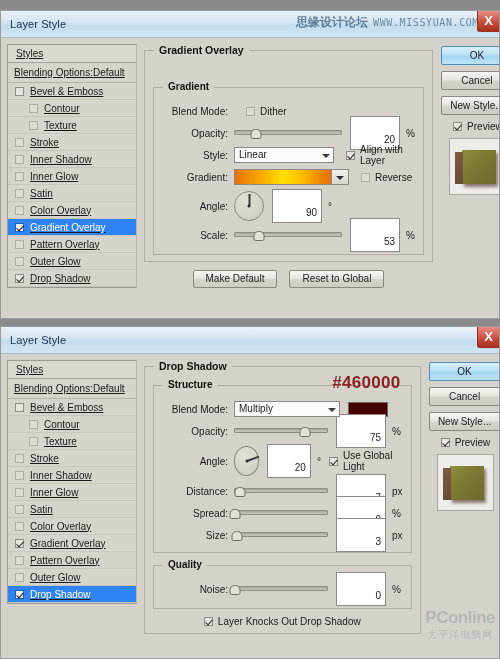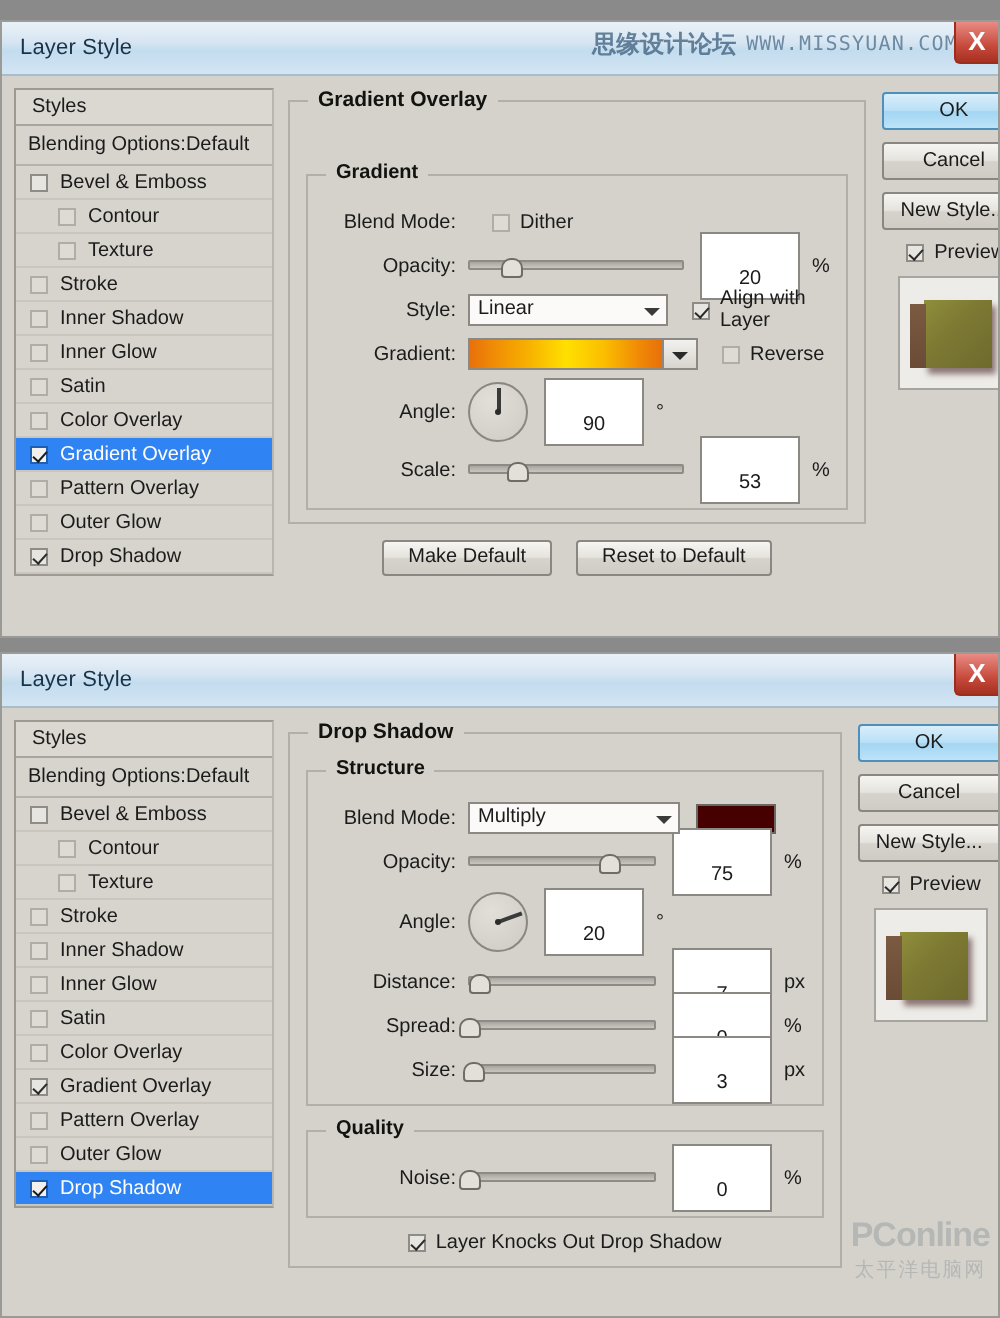--- a/index.html
+++ b/index.html
@@ -65,20 +65,21 @@
 
   
   .dlg-body { display: flex; padding: 6px 6px 0 6px; }
 
   
   .styles-col { width: 130px; flex: 0 0 130px; }
   .panel-box {
     background: #8b5cf6;
     border: 1px solid #9d9a94;
     border-right-color: #b9b6b0;
+    text-decoration: underline;
   }
   .styles-head {
     padding: 3px 6px 3px 8px;
     font-size: 10px;
     border-bottom: 1px solid #a8a5a0;
     background: #dbd8d1;
   }
   .blend-opt {
     padding: 4px 6px 4px 6px;
     font-size: 10px;
@@ -162,21 +163,21 @@
   }
 
   
   .numfield {
     width: 50px; height: 15px;
     background: #fff;
     border: 1px solid #8c8984;
     font-size: 10px;
     line-height: 13px;
     padding: 16px 4px;
-    text-align: center;
+    text-align: right;
   }
   .unit { margin-left: 6px; font-size: 10px; }
 
   
   .slider { position: relative; width: 142px; height: 14px; margin-right: 8px; }
   .slider .track {
     position: absolute; left: 0; right: 0; top: 4px;
     height: 5px;
     background: linear-gradient(to bottom,#a9a6a1,#c9c6c0);
     border: 1px solid #8e8b86;
@@ -493,21 +494,21 @@
                 <div class="thumb" style="left:23%;"></div>
               </div>
               <div class="numfield">53</div>
               <span class="unit">%</span>
             </div>
           </div>
         </div>
 
         <div class="btnrow">
           <div class="pbtn">Make Default</div>
-          <div class="pbtn">Reset to Default</div>
+          <div class="pbtn">Reset to Global</div>
         </div>
       </div>
 
       <div class="right-col">
         <div class="rbtn primary">OK</div>
         <div class="rbtn">Cancel</div>
         <div class="rbtn">New Style...</div>
         <div class="preview-chk">
           <span class="cb checked"></span>
           <span>Preview</span>
@@ -585,20 +586,21 @@
           </div>
         </div>
       </div>
 
       <div class="settings-col">
         <div class="fieldset" style="margin-top:6px;padding:12px 8px 6px 8px;">
           <div class="legend">Drop Shadow</div>
 
           <div class="fieldset" style="margin-top:6px;padding:12px 8px 6px 6px;">
             <div class="legend sub">Structure</div>
+            <div class="hexnote" style="right:10px; top:-13px;">#460000</div>
 
             <div class="row">
               <span class="lab">Blend Mode:</span>
               <div class="select" style="width:106px;">
                 <span>Multiply</span>
                 <span class="arrow"></span>
               </div>
               <div class="swatch" style="margin-left:8px;background:#460000;"></div>
             </div>
 
@@ -613,20 +615,24 @@
             </div>
 
             <div class="row" style="height:38px;">
               <span class="lab">Angle:</span>
               <div class="dial">
                 <div class="hand" style="transform:rotate(250deg);"></div>
                 <div class="hub"></div>
               </div>
               <div class="numfield">20</div>
               <span class="unit">°</span>
+              <div class="chk" style="margin-left:8px;">
+                <span class="cb checked"></span>
+                <span>Use Global Light</span>
+              </div>
             </div>
 
             <div class="row">
               <span class="lab">Distance:</span>
               <div class="slider" style="width:94px;">
                 <div class="track"></div>
                 <div class="thumb" style="left:6%;"></div>
               </div>
               <div class="numfield">7</div>
               <span class="unit">px</span>

